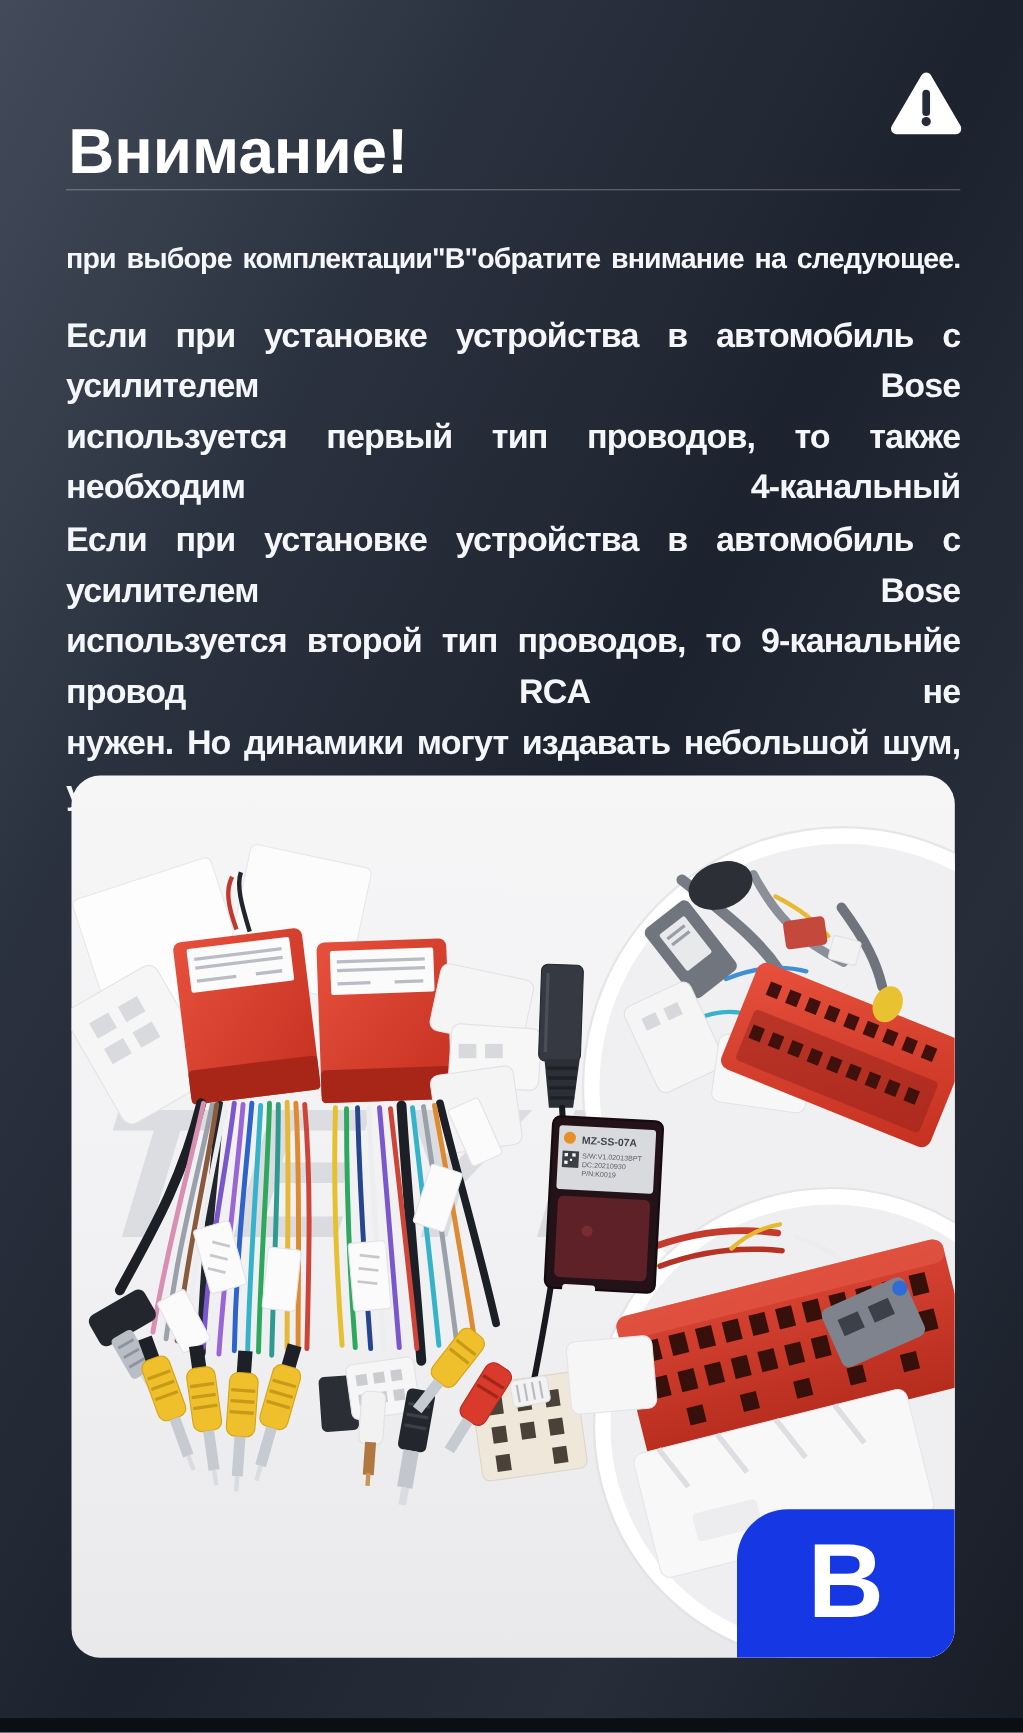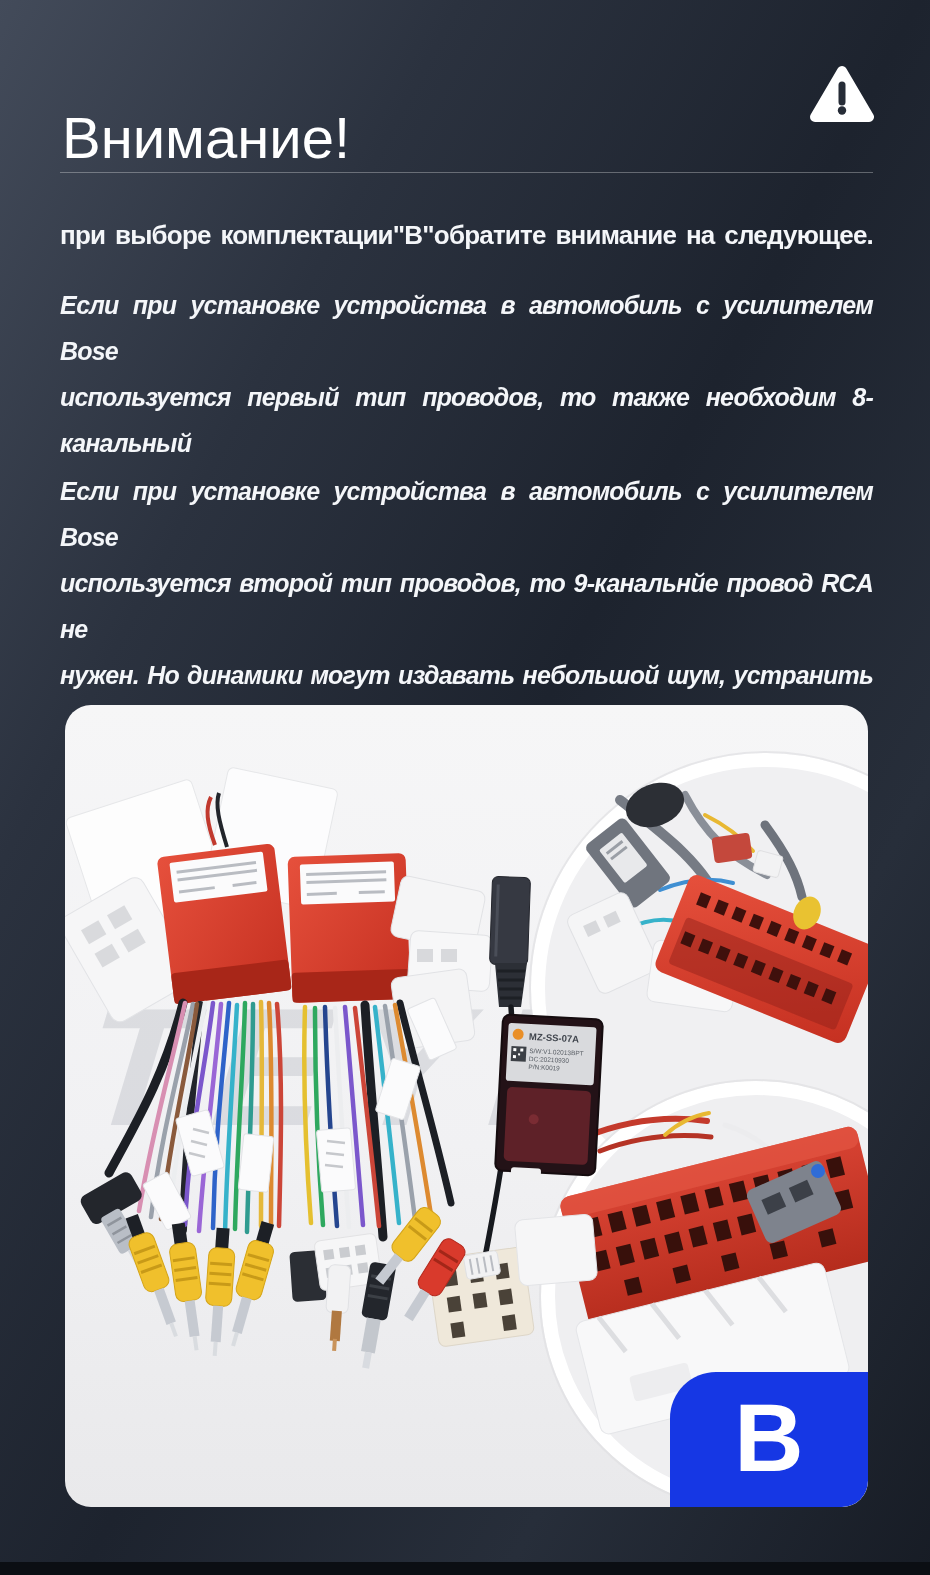--- a/index.html
+++ b/index.html
@@ -4,27 +4,27 @@
 <style>
   html,body{margin:0;padding:0;}
   body{
     width:930px;height:1575px;position:relative;overflow:hidden;
     background:linear-gradient(118deg,#434b5a 0%,#2b323f 26%,#1d232e 52%,#272e3a 76%,#171c25 100%);
     font-family:"Liberation Sans","DejaVu Sans",sans-serif;
     -webkit-font-smoothing:antialiased;
   }
   .abs{position:absolute;}
   .page-title{
-    left:62px;top:70px;font-size:58px;line-height:1;font-weight:400;color:#ffffff;letter-spacing:0;
+    left:62px;top:70px;font-size:58px;line-height:1;font-weight:700;color:#ffffff;letter-spacing:0;
   }
   .warn-icon{left:810px;top:64px;width:64px;height:60px;}
   .divider{left:60px;top:172px;width:813px;height:1px;background:rgba(255,255,255,.30);}
   .txt{color:#f4f6f9;font-weight:700;width:813px;left:60px;letter-spacing:-0.8px;}
   .intro{top:220px;font-size:26px;text-align:justify;text-align-last:justify;}
-  .para{font-size:25px;font-style:italic;}
+  .para{font-size:31px;}
   .para .ln{line-height:46px;text-align:justify;text-align-last:justify;white-space:normal;}
   .para .ln.last{text-align-last:left;}
   .p1{top:282px;}
   .p2{top:468px;}
   .photo-card{
     left:65px;top:705px;width:803px;height:802px;border-radius:26px;overflow:hidden;
     background:linear-gradient(180deg,#f6f6f7 0%,#f1f1f3 55%,#e9e9eb 100%);
   }
   .photo-card svg{display:block;}
   .variant-badge{
@@ -44,21 +44,21 @@
   <line x1="32" y1="21" x2="32" y2="38" stroke="#262c37" stroke-width="7" stroke-linecap="round"></line>
   <circle cx="32" cy="46.5" r="4.2" fill="#262c37"></circle>
 </svg>
 
 <div class="abs divider"></div>
 
 <div class="abs txt intro">при выборе комплектации"В"обратите внимание на следующее.</div>
 
 <div class="abs txt para p1">
   <div class="ln">Если при установке устройства в автомобиль с усилителем Bose</div>
-  <div class="ln">используется первый тип проводов, то также необходим 8-канальный</div>
+  <div class="ln">используется первый тип проводов, то также необходим 4-канальный</div>
 </div>
 
 <div class="abs txt para p2">
   <div class="ln">Если при установке устройства в автомобиль с усилителем Bose</div>
   <div class="ln">используется второй тип проводов, то 9-канальнйе провод RCA не</div>
   <div class="ln">нужен. Но динамики могут издавать небольшой шум, устранить</div>
 </div>
 
 <div class="abs photo-card">
   <svg width="803" height="802" viewBox="0 0 803 802">

